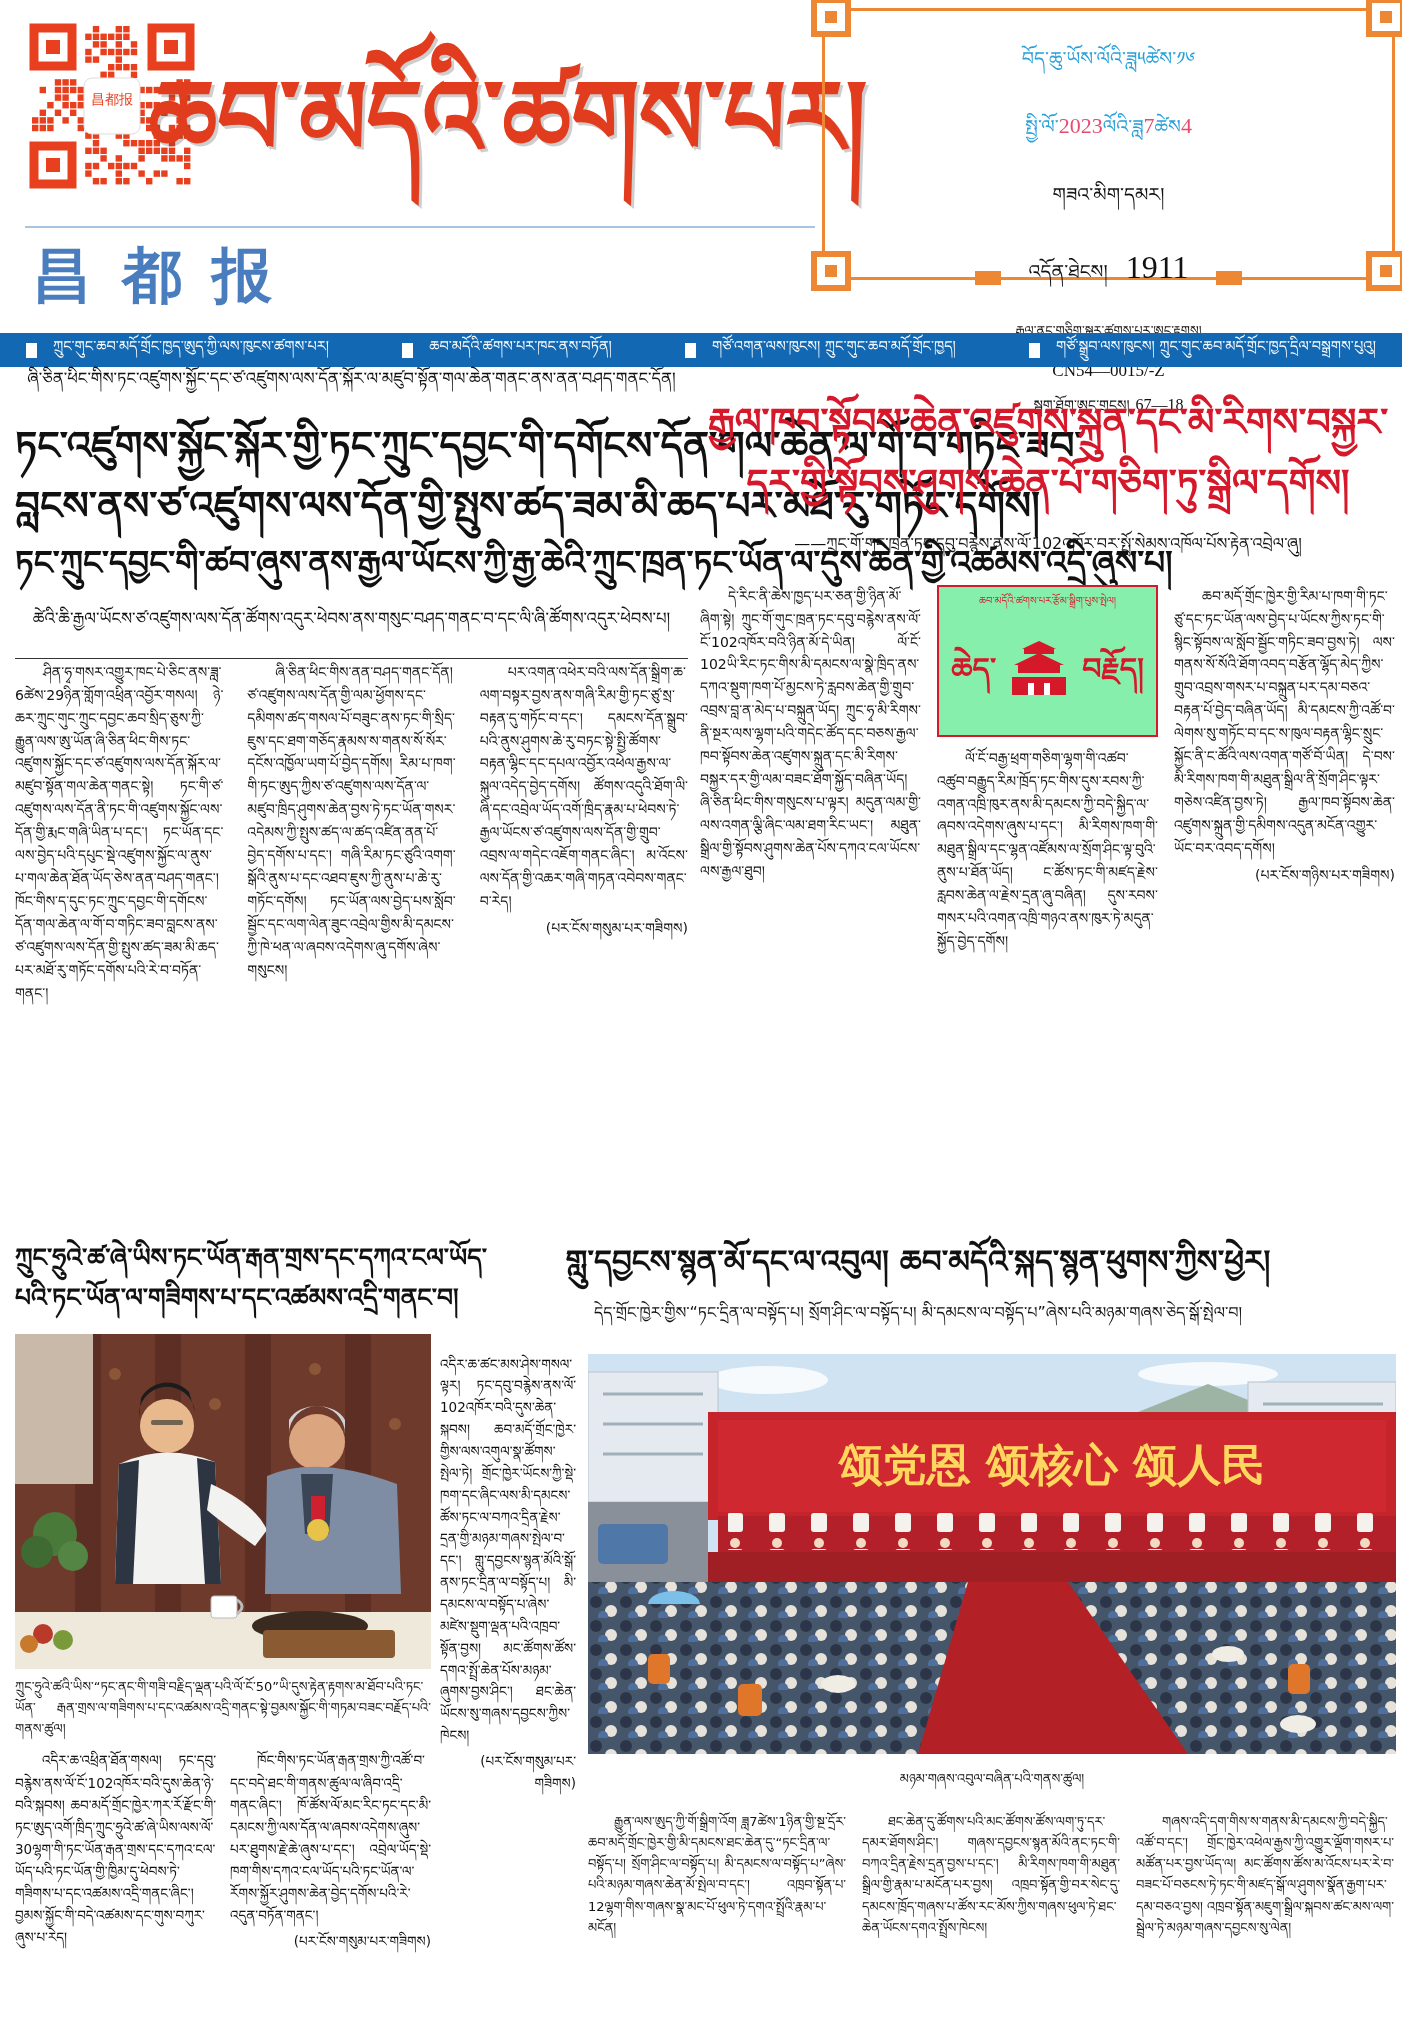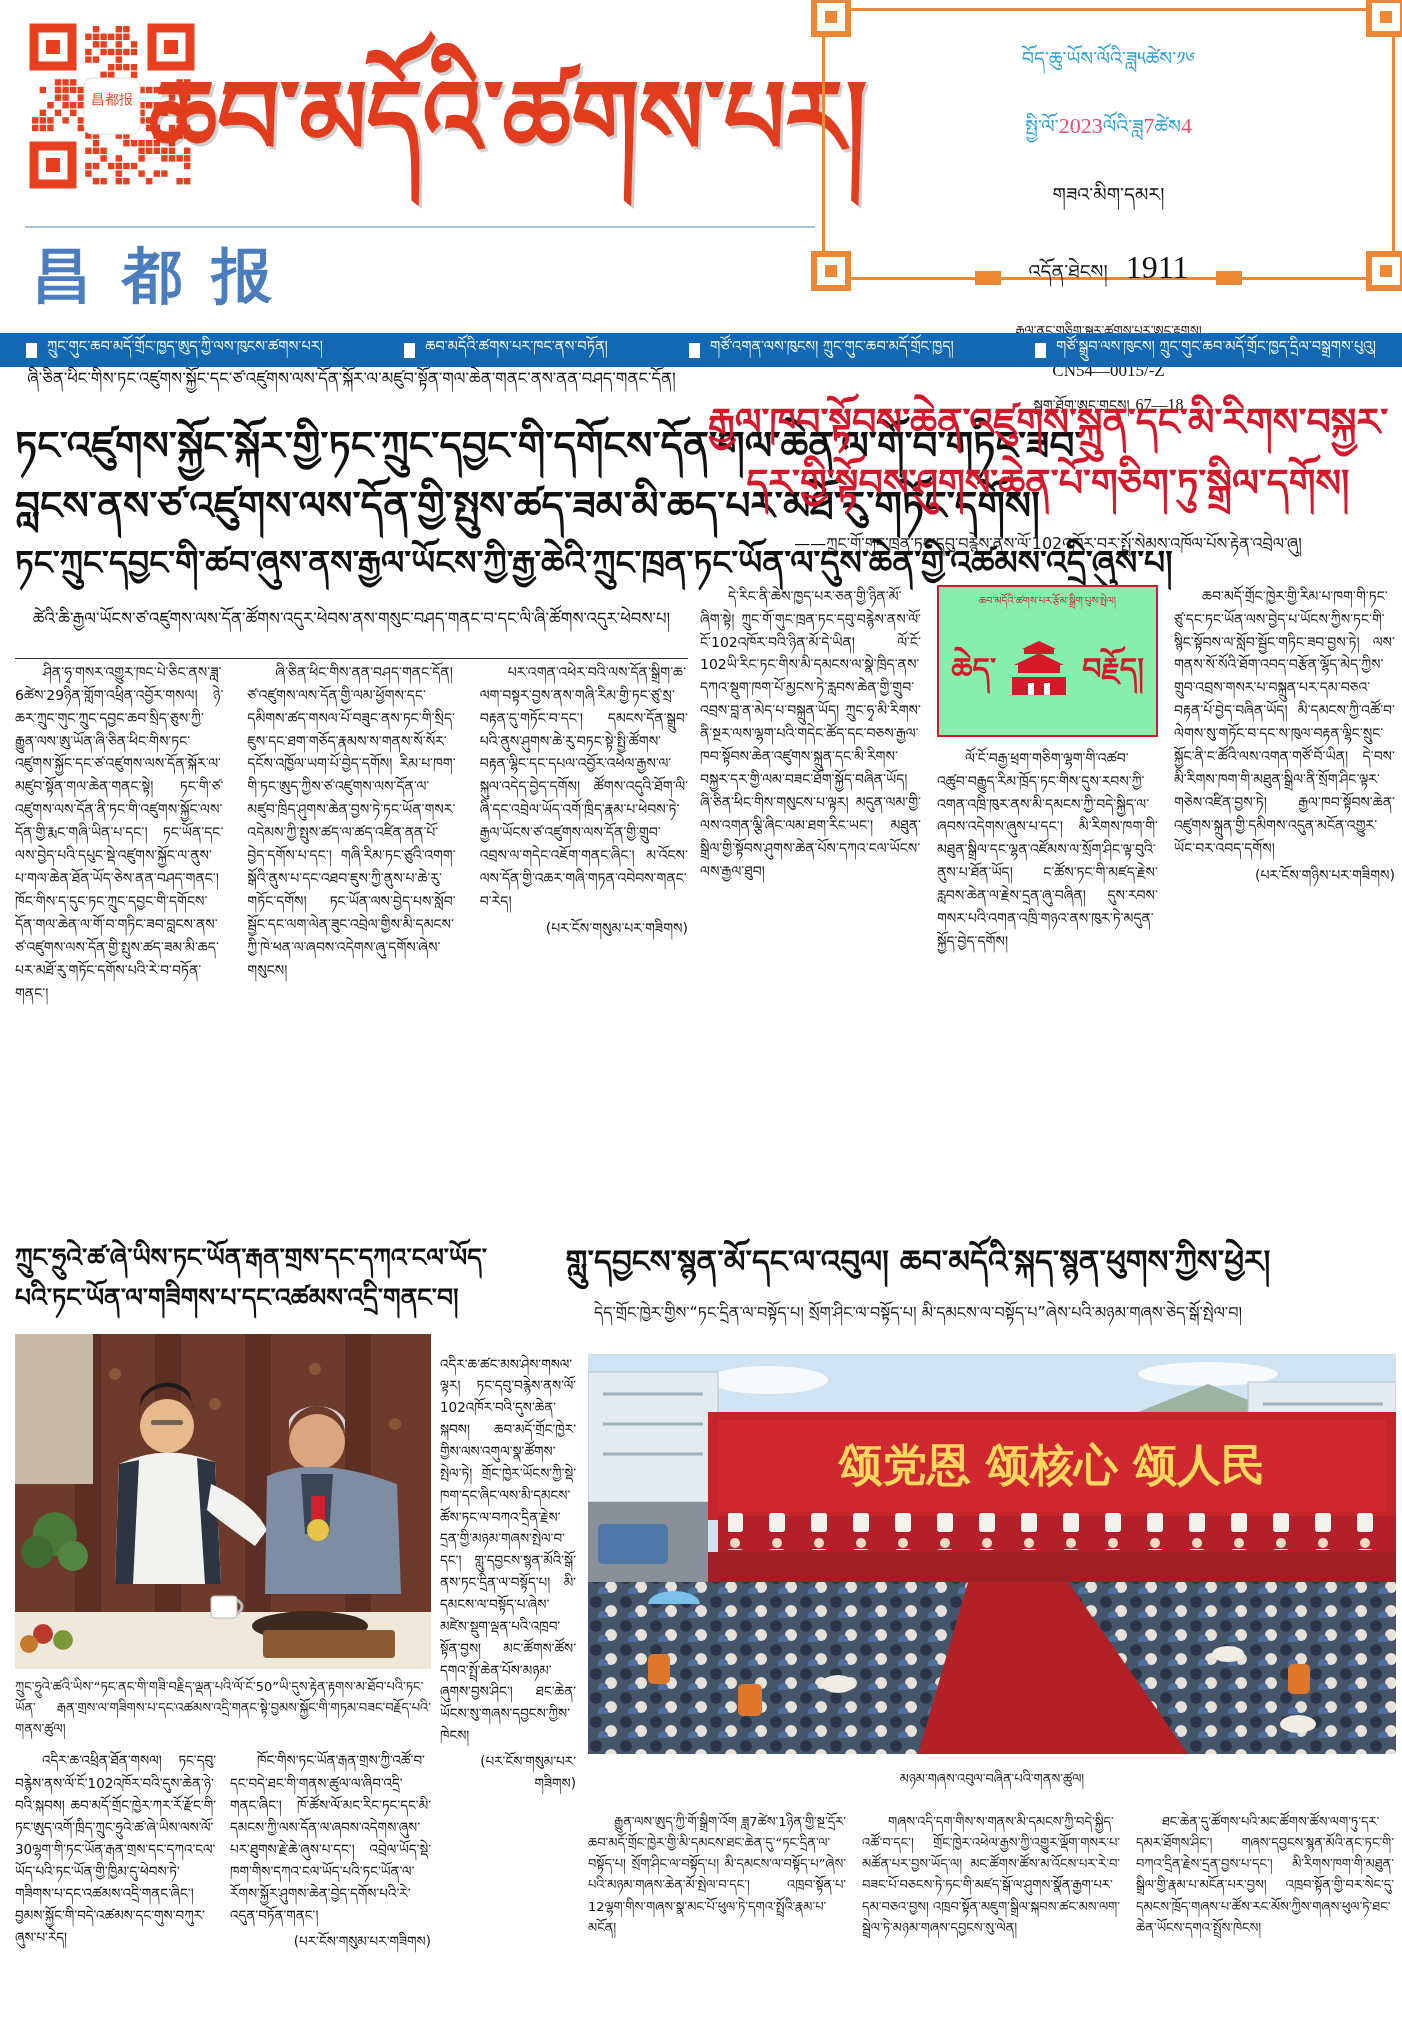--- a/index.html
+++ b/index.html
@@ -35,21 +35,21 @@
   .info-issue{font-size:19px;margin-bottom:12px;}
   .info-issue .num{font-family:"Liberation Serif",serif;font-size:32px;margin-left:18px;}
   .info-cnlabel{font-size:13px;margin-bottom:8px;}
   .info-cn{font-family:"Liberation Serif",serif;font-size:17px;margin-bottom:8px;}
   .info-postal{font-size:14px;}
   .info-postal .num{font-family:"Liberation Serif",serif;font-size:16px;margin-left:6px;}
 
   
   .navbar{position:absolute;left:0;top:333px;width:1402px;height:34px;background:#1268b3;
           display:flex;align-items:center;justify-content:space-between;padding:0 26px;}
-  .nav-item{display:flex;align-items:center;color:#fff;font-size:14.5px;white-space:nowrap;}
+  .nav-item{display:flex;align-items:center;color:#fff;font-size:14.5px;white-space:nowrap;gap:6px;}
   .sqbullet{width:11px;height:15px;background:#fff;margin-right:10px;flex:none;}
 
   
   .art{position:absolute;}
   .tcols{display:flex;}
   .tcol{overflow:hidden;font-size:14px;line-height:1.64;text-align:justify;}
   .tcol .coltext{text-indent:2em;}
   .cont{display:block;text-align:right;margin-top:4px;}
 
   
@@ -486,23 +486,23 @@
             </g>
           <path d="M60 250 a26 13 0 0 1 52 0 Z" fill="#7ac0e8" data-name="umbrella-icon"></path>
         </svg>
         <div class="br-caption" data-name="photo-caption">མཉམ་གཞས་འབུལ་བཞིན་པའི་གནས་ཚུལ།</div>
 
         <div class="tcols br-body" data-name="article-body">
           <div class="tcol" data-name="body-column">
             <div class="coltext" data-name="column-text">རྒྱུན་ལས་ཨུད་ཀྱི་གོ་སྒྲིག་འོག ཟླ7ཚེས་1ཉིན་གྱི་སྔ་དྲོར་ཆབ་མདོ་གྲོང་ཁྱེར་གྱི་མི་དམངས་ཐང་ཆེན་དུ་“ཏང་དྲིན་ལ་བསྟོད་པ། སྲོག་ཤིང་ལ་བསྟོད་པ། མི་དམངས་ལ་བསྟོད་པ”ཞེས་པའི་མཉམ་གཞས་ཆེན་མོ་སྤེལ་བ་དང་། འཁྲབ་སྟོན་པ་12ལྷག་གིས་གཞས་སྣ་མང་པོ་ཕུལ་ཏེ་དགའ་སྤྲོའི་རྣམ་པ་མངོན།</div>
           </div>
           <div class="tcol" data-name="body-column">
+            <div class="coltext" data-name="column-text">ཐང་ཆེན་དུ་ཚོགས་པའི་མང་ཚོགས་ཚོས་ལག་ཏུ་དར་དམར་ཐོགས་ཤིང་། གཞས་དབྱངས་སྙན་མོའི་ནང་ཏང་གི་བཀའ་དྲིན་རྗེས་དྲན་བྱས་པ་དང་། མི་རིགས་ཁག་གི་མཐུན་སྒྲིལ་གྱི་རྣམ་པ་མངོན་པར་བྱས། འཁྲབ་སྟོན་གྱི་བར་སེང་དུ་དམངས་ཁྲོད་གཞས་པ་ཚོས་རང་མོས་ཀྱིས་གཞས་ཕུལ་ཏེ་ཐང་ཆེན་ཡོངས་དགའ་སྤྲོས་ཁེངས།</div>
+          </div>
+          <div class="tcol" data-name="body-column">
             <div class="coltext" data-name="column-text">གཞས་འདི་དག་གིས་ས་གནས་མི་དམངས་ཀྱི་བདེ་སྐྱིད་འཚོ་བ་དང་། གྲོང་ཁྱེར་འཕེལ་རྒྱས་ཀྱི་འགྱུར་ལྡོག་གསར་པ་མཚོན་པར་བྱས་ཡོད་ལ། མང་ཚོགས་ཚོས་མ་འོངས་པར་རེ་བ་བཟང་པོ་བཅངས་ཏེ་ཏང་གི་མཛད་སྒོ་ལ་ཤུགས་སྣོན་རྒྱག་པར་དམ་བཅའ་བྱས། འཁྲབ་སྟོན་མཇུག་སྒྲིལ་སྐབས་ཚང་མས་ལག་སྦྲེལ་ཏེ་མཉམ་གཞས་དབྱངས་སུ་ལེན།</div>
           </div>
-          <div class="tcol" data-name="body-column">
-            <div class="coltext" data-name="column-text">ཐང་ཆེན་དུ་ཚོགས་པའི་མང་ཚོགས་ཚོས་ལག་ཏུ་དར་དམར་ཐོགས་ཤིང་། གཞས་དབྱངས་སྙན་མོའི་ནང་ཏང་གི་བཀའ་དྲིན་རྗེས་དྲན་བྱས་པ་དང་། མི་རིགས་ཁག་གི་མཐུན་སྒྲིལ་གྱི་རྣམ་པ་མངོན་པར་བྱས། འཁྲབ་སྟོན་གྱི་བར་སེང་དུ་དམངས་ཁྲོད་གཞས་པ་ཚོས་རང་མོས་ཀྱིས་གཞས་ཕུལ་ཏེ་ཐང་ཆེན་ཡོངས་དགའ་སྤྲོས་ཁེངས།</div>
-          </div>
         </div>
       </div>
     </div>
   </div>
 
 </div>
 
 </body></html>

